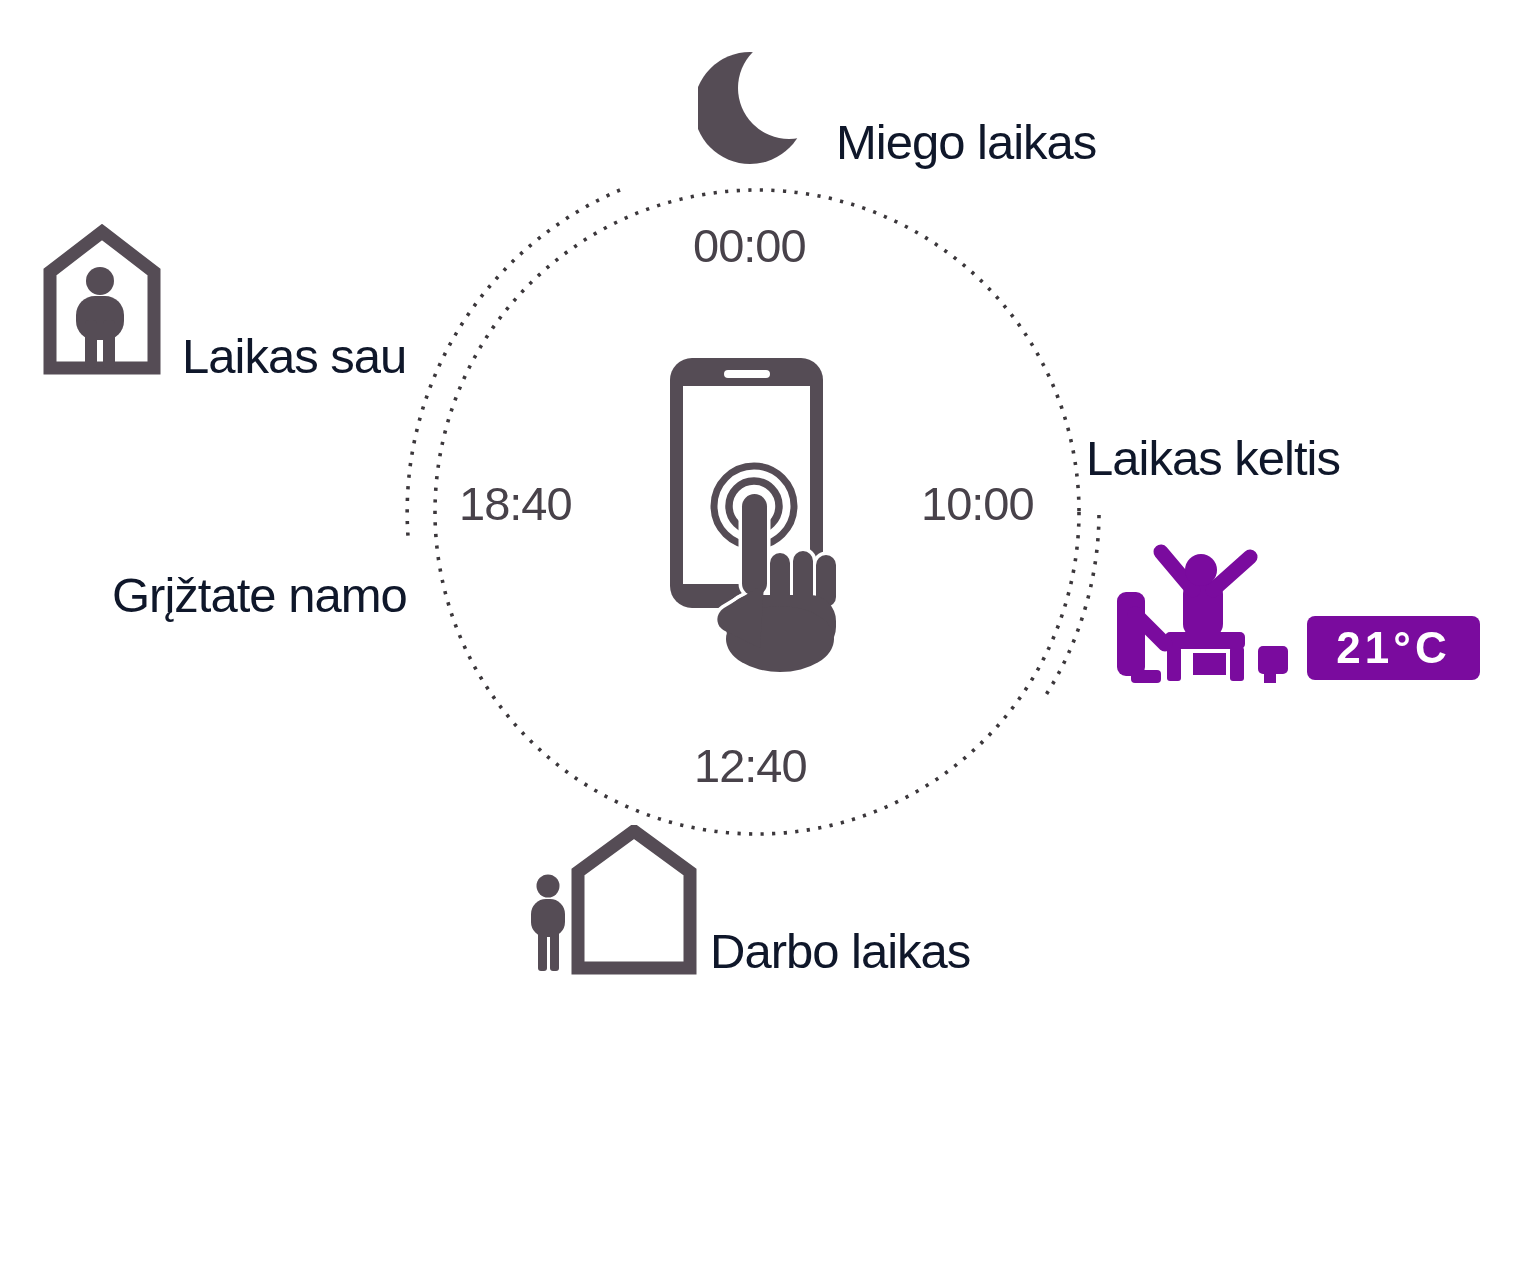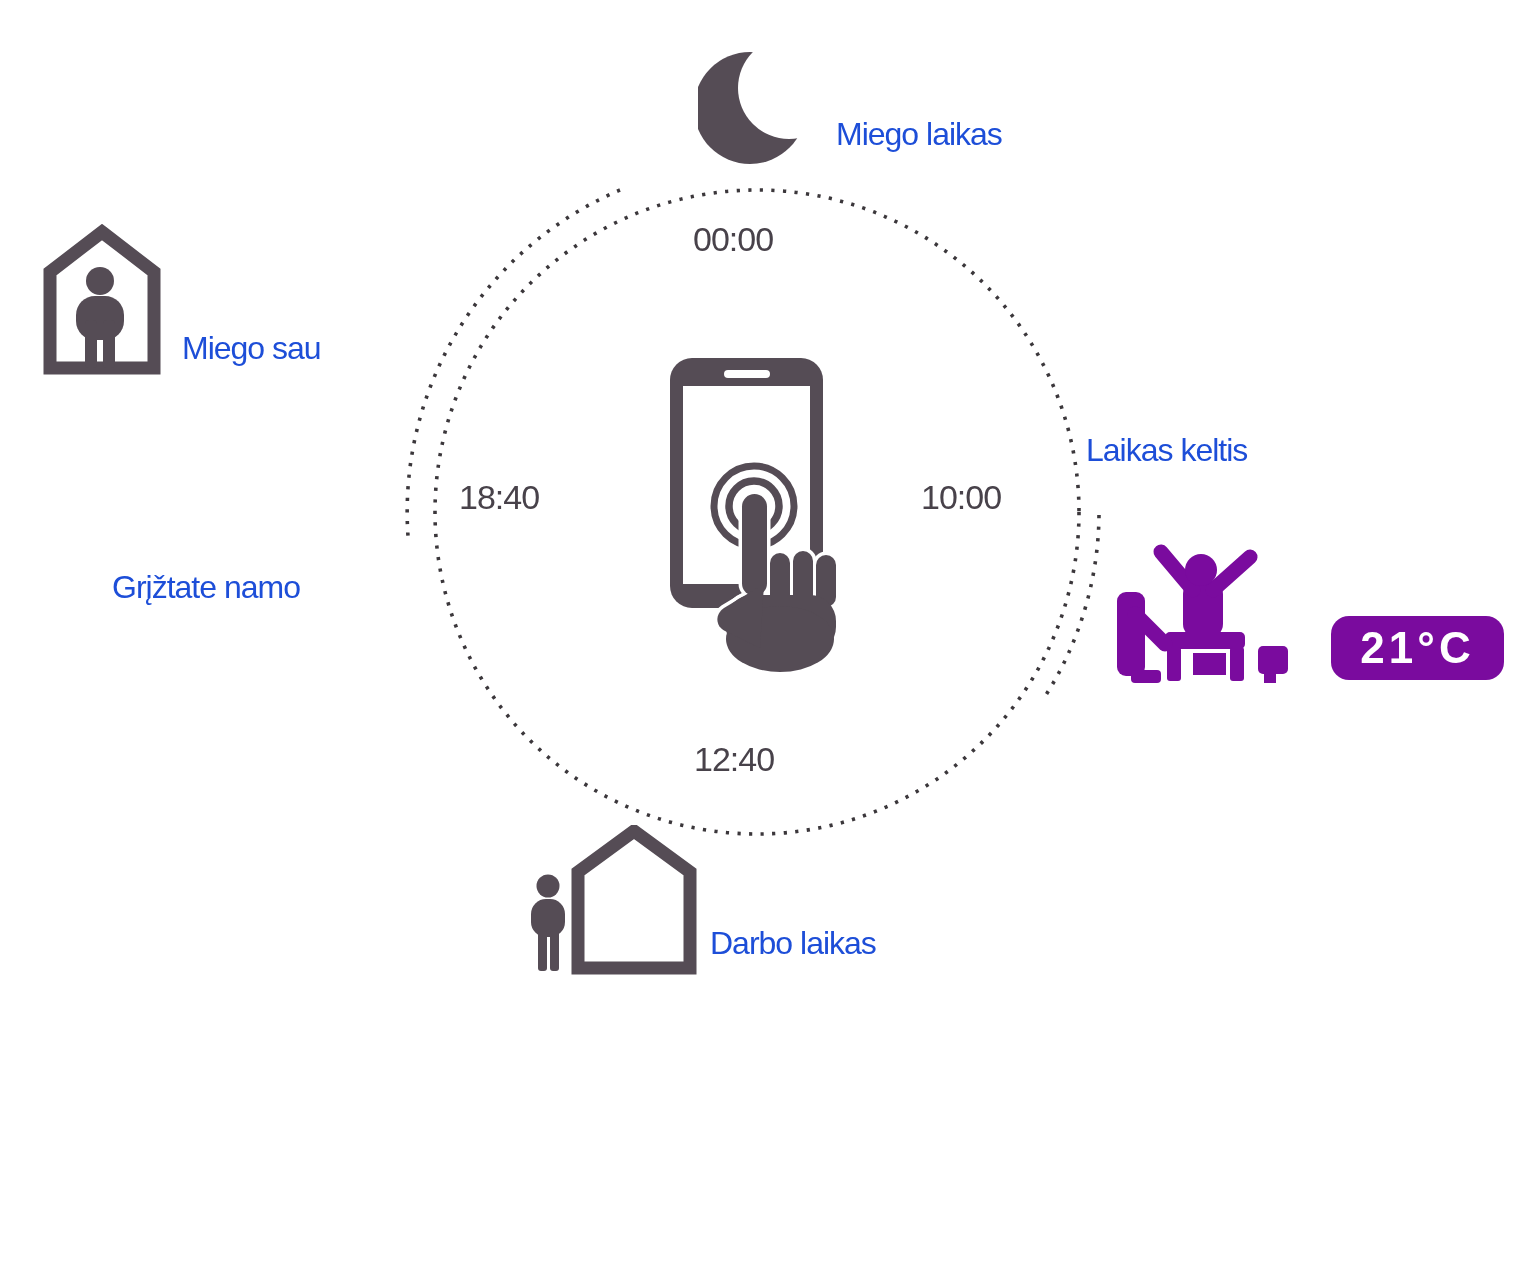--- a/index.html
+++ b/index.html
@@ -1,26 +1,26 @@
 <!DOCTYPE html>
 <html><head>
 <meta charset="utf-8">
 <style>
   html,body{margin:0;padding:0;background:#ffffff;}
   #stage{position:relative;width:1536px;height:1262px;background:#ffffff;overflow:hidden;
          font-family:"Liberation Sans",sans-serif;}
-  .label{position:absolute;font-size:32px;line-height:1;letter-spacing:-1px;
-         color:#1d4ed8;white-space:nowrap;}
-  .time{position:absolute;font-size:34px;line-height:1;letter-spacing:-1px;
+  .label{position:absolute;font-size:49px;line-height:1;letter-spacing:-1px;
+         color:#0f172a;white-space:nowrap;}
+  .time{position:absolute;font-size:47px;line-height:1;letter-spacing:-1px;
         color:#48424a;white-space:nowrap;}
   .icon-svg{position:absolute;display:block;}
   #badge{position:absolute;left:1307px;top:616px;width:173px;height:64px;
-         background:#7a0b9e;border-radius:18px;display:flex;align-items:center;
+         background:#7a0b9e;border-radius:8px;display:flex;align-items:center;
          justify-content:center;color:#ffffff;font-weight:700;font-size:44px;
-         letter-spacing:4px;font-family:"Liberation Sans",sans-serif;margin-left:24px;}
+         letter-spacing:4px;font-family:"Liberation Sans",sans-serif;}
   #lbl-return{background:#ffffff;padding:4px 28px 8px 2px;top:567px;}
 </style>
 </head>
 <body>
 
 <div id="stage">
 
   <svg class="icon-svg" style="left:0;top:0" width="1536" height="1262" viewBox="0 0 1536 1262">
     <circle cx="757" cy="512" r="322" fill="none" stroke="#3b373b" stroke-width="3.6" stroke-dasharray="3.2 8.4"></circle>
     <path d="M620,190 A350,350 0 0 0 408,536" fill="none" stroke="#3b373b" stroke-width="3.6" stroke-dasharray="3.2 8.4"></path>
@@ -99,21 +99,21 @@
     <path d="M109,6 L165,47 L165,143 L53,143 L53,47 Z" fill="none" stroke="#554c55" stroke-width="13" stroke-linejoin="miter"></path>
     <g fill="#554c55">
       <circle cx="23" cy="61" r="11.5"></circle>
       <rect x="6" y="74" width="34" height="38" rx="15"></rect>
       <rect x="13" y="106" width="9" height="40" rx="3"></rect>
       <rect x="25" y="106" width="9" height="40" rx="3"></rect>
     </g>
   </svg>
 
   <div class="label" style="left:836px;top:118px">Miego laikas</div>
-  <div class="label" style="left:182px;top:332px">Miego sau</div>
+  <div class="label" style="left:182px;top:332px">Laikas sau</div>
   <div class="label" style="left:1086px;top:434px">Laikas keltis</div>
   <div class="label" id="lbl-return" style="left:110px">Grįžtate namo</div>
   <div class="label" style="left:710px;top:927px">Darbo laikas</div>
 
   <div class="time" style="left:693px;top:222px">00:00</div>
   <div class="time" style="left:921px;top:480px">10:00</div>
   <div class="time" style="left:694px;top:742px">12:40</div>
   <div class="time" style="left:459px;top:480px">18:40</div>
 
 </div>

